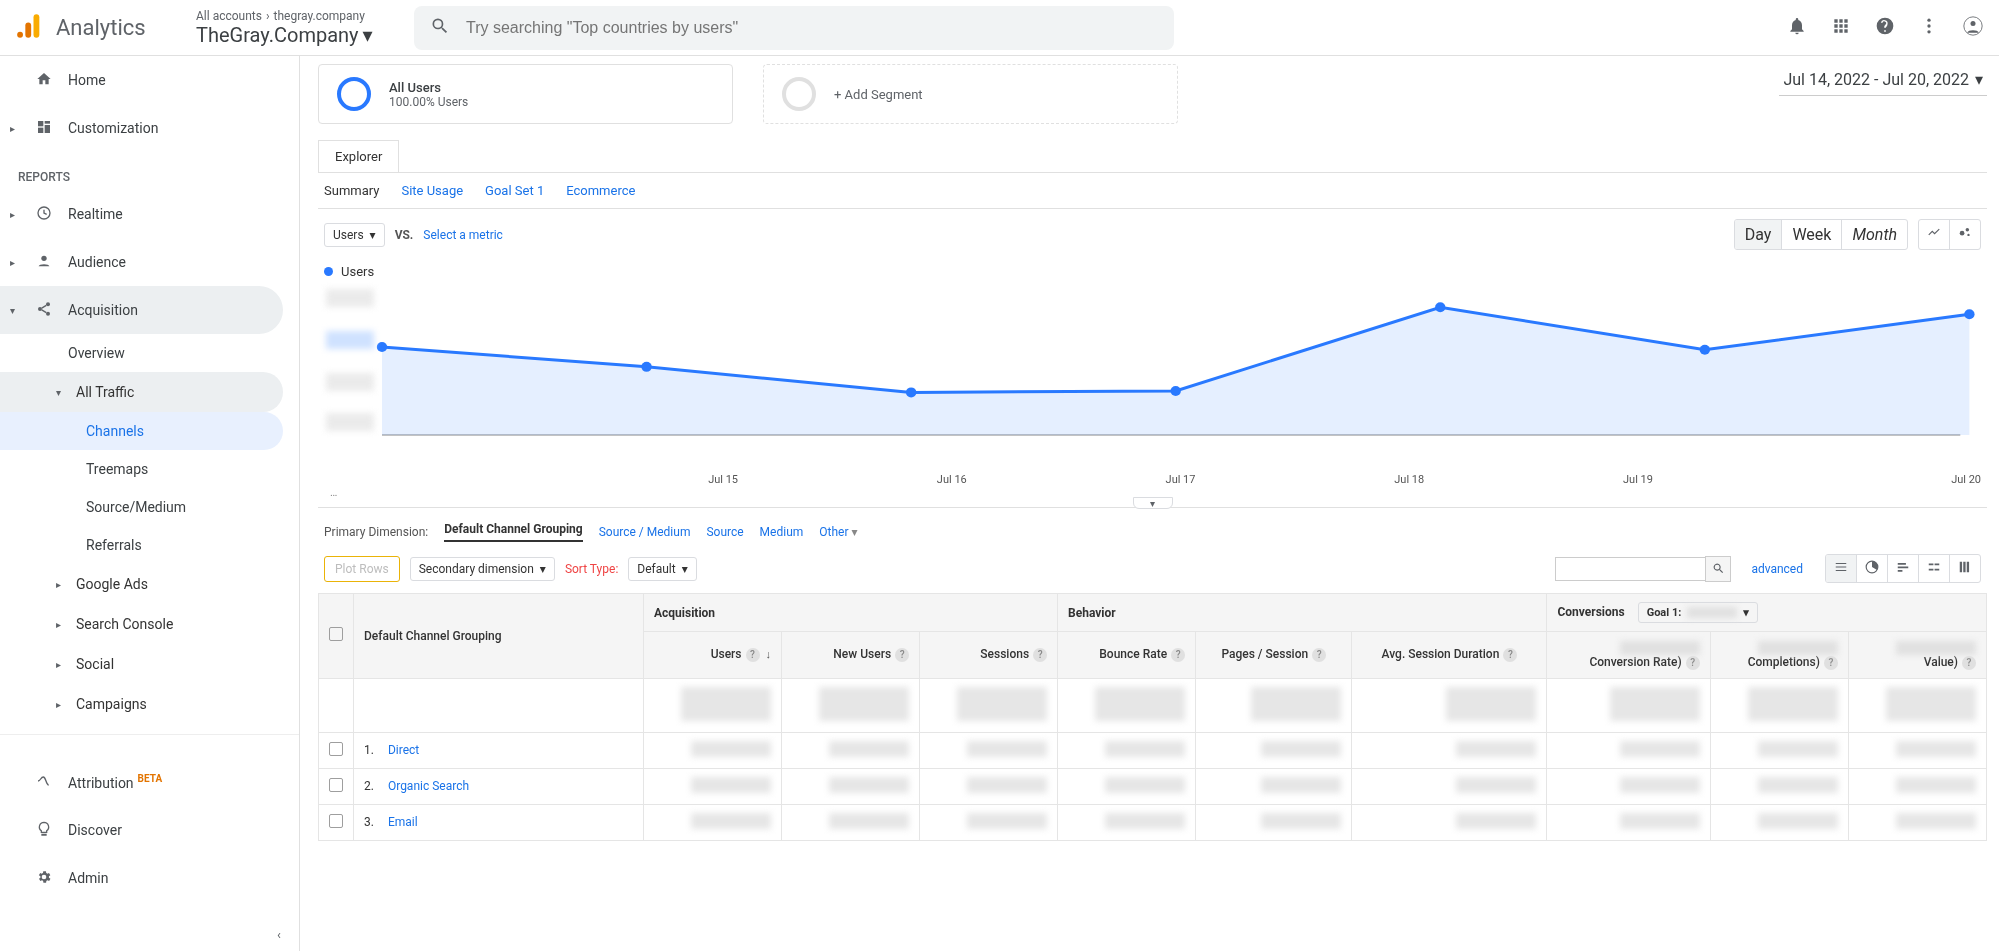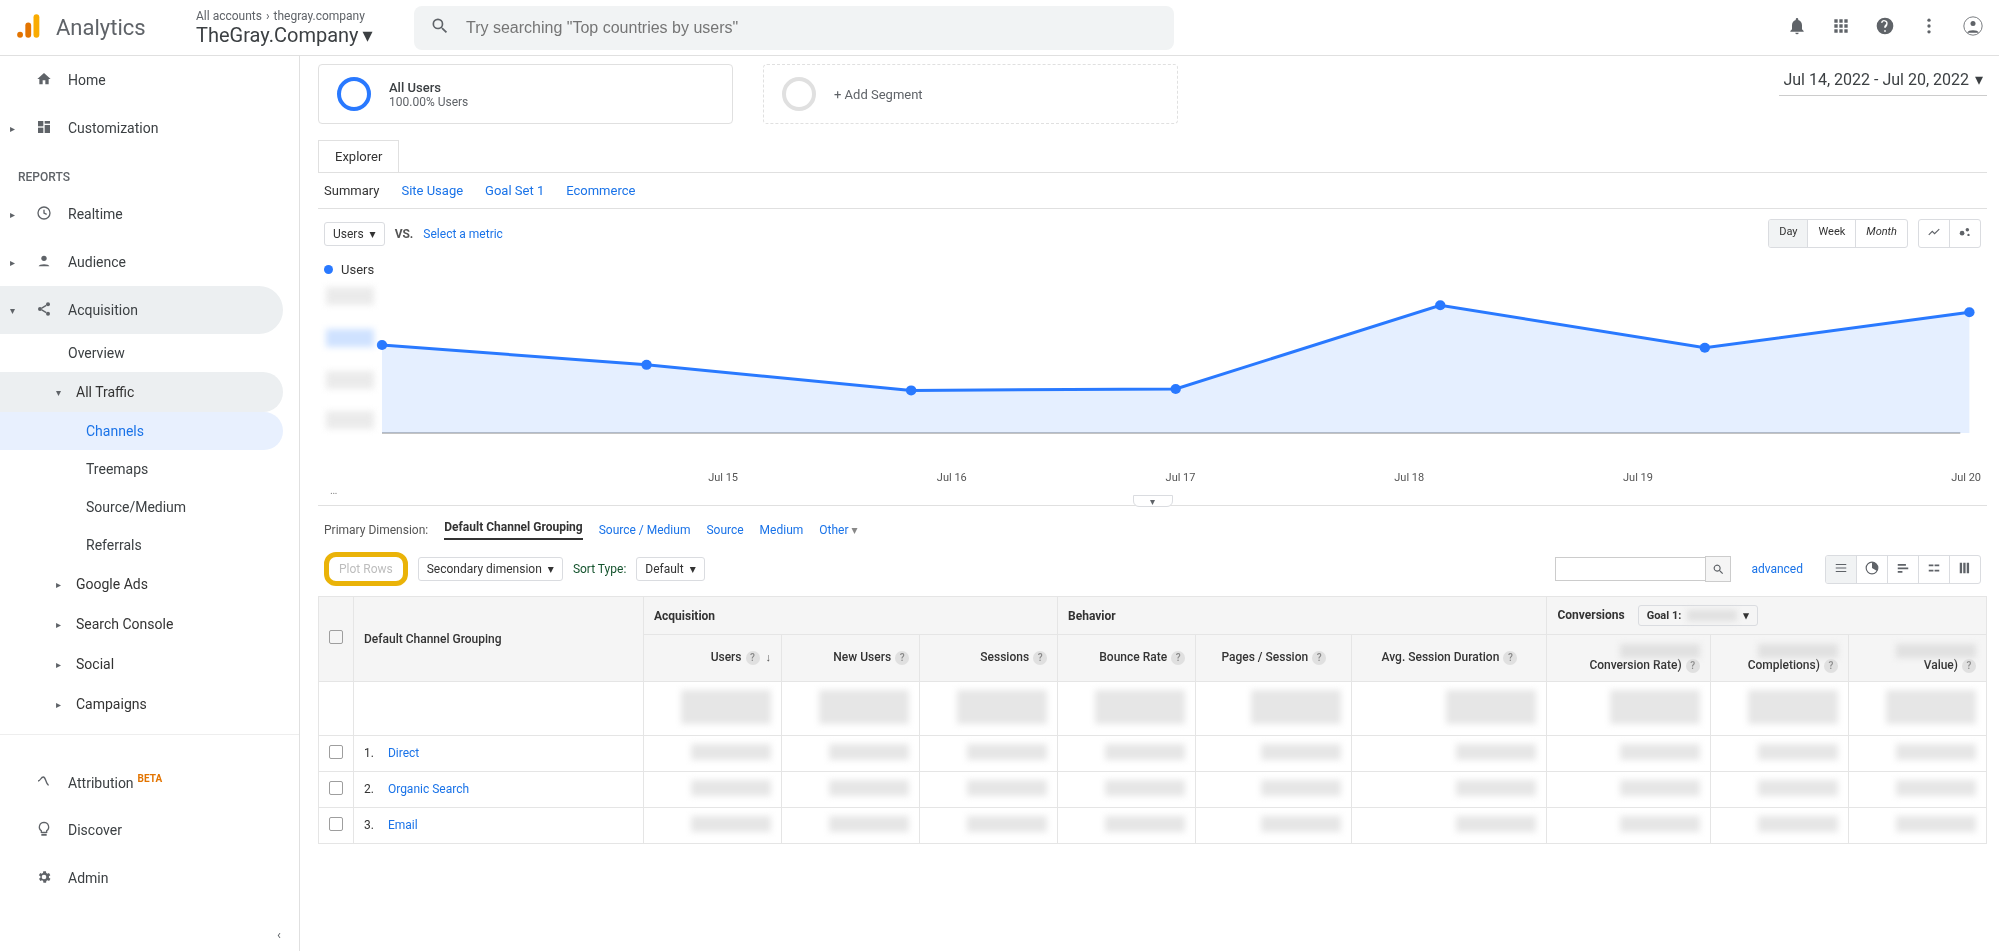--- a/index.html
+++ b/index.html
@@ -39,36 +39,36 @@
 .tabs { margin-top: 16px; border-bottom: 1px solid #e0e0e0; }
 .tab { display: inline-block; padding: 8px 16px; border: 1px solid #e0e0e0; border-bottom: 0; background: #fff; font-size: 13px; color: #333; }
 .subtabs { display: flex; gap: 22px; padding: 10px 6px; border-bottom: 1px solid #e0e0e0; font-size: 13px; }
 .subtabs .link { color: #1a73e8; cursor: pointer; }
 .subtabs .sel { color: #333; }
 .chart-ctrl { display: flex; align-items: center; padding: 10px 6px; font-size: 12px; gap: 10px; }
 .sel-pill { border: 1px solid #dadce0; border-radius: 3px; padding: 4px 8px; display: inline-flex; align-items: center; gap: 6px; cursor: pointer; }
 .link-s { color: #1a73e8; cursor: pointer; }
 .chart-right { margin-left: auto; display: flex; gap: 10px; }
 .period-group { display: flex; border: 1px solid #dadce0; border-radius: 3px; overflow: hidden; }
-.period-group > div { padding: 5px 10px; border-right: 1px solid #dadce0; cursor: pointer; font-size: 11px; }
+.period-group > div { padding: 5px 10px; border-right: 1px solid #dadce0; cursor: pointer; font-size: 16px; }
 .period-group > div:last-child { border-right: 0; font-style: italic; }
 .period-group .on { background: #f1f3f4; }
 .icon-group { display: flex; border: 1px solid #dadce0; border-radius: 3px; overflow: hidden; }
 .icon-group > div { padding: 5px 8px; border-right: 1px solid #dadce0; cursor: pointer; }
 .icon-group > div:last-child { border-right: 0; }
 .chart-legend { padding: 4px 6px; font-size: 13px; display: flex; align-items: center; gap: 8px; }
 .dot { width: 9px; height: 9px; border-radius: 50%; background: #2979ff; display: inline-block; }
 .chart { border-bottom: 1px solid #e0e0e0; padding: 0 6px 8px; position: relative; }
 .chart-handle { position: absolute; bottom: -2px; left: 50%; width: 40px; height: 12px; background: #fff; border: 1px solid #dadce0; border-radius: 0 0 6px 6px; transform: translateX(-50%); display: flex; align-items: center; justify-content: center; font-size: 10px; color: #5f6368; cursor: pointer; }
 .yblur { position: absolute; left: 2px; width: 48px; height: 18px; background: #e6e6e6; filter: blur(3px); opacity: 0.8; }
 .dim-row { display: flex; align-items: center; gap: 16px; padding: 14px 6px 8px; font-size: 12px; }
 .dim-row .lbl { color: #555; }
 .dim-row .sel { font-weight: 700; color: #333; border-bottom: 2px solid #333; padding-bottom: 4px; }
 .tblctrl { display: flex; align-items: center; gap: 10px; padding: 4px 6px 10px; font-size: 12px; }
-.btn-disabled { border: 5px solid #eab308; color: #bdbdbd; padding: 5px 10px; border-radius: 12px; }
+.btn-disabled { border: 1px solid #eab308; color: #bdbdbd; padding: 5px 10px; border-radius: 3px; }
 .srch-box { margin-left: auto; display: flex; align-items: center; }
 .srch-box input { width: 150px; height: 24px; border: 1px solid #ccc; border-right: 0; padding: 0 6px; }
 .srch-box .srch-btn { width: 26px; height: 26px; border: 1px solid #ccc; display: flex; align-items: center; justify-content: center; background: #f5f5f5; cursor: pointer; }
 .view-group { display: flex; border: 1px solid #dadce0; border-radius: 3px; overflow: hidden; margin-left: 12px; }
 .view-group > div { padding: 5px 8px; border-right: 1px solid #dadce0; cursor: pointer; }
 .view-group > div:last-child { border-right: 0; }
 table.data { width: 100%; border-collapse: collapse; font-size: 12px; }
 table.data th, table.data td { border: 1px solid #e5e5e5; padding: 8px 10px; text-align: left; }
 table.data thead th { background: #f5f5f5; font-weight: 500; color: #333; }
 table.data .grp-hdr { background: #f5f5f5; font-weight: 700; }
@@ -348,21 +348,21 @@
       <span class="link-s">Medium</span>
       <span class="link-s"><span>Other</span> <span style="color:#888">▾</span></span>
     </div>
 
     <div class="tblctrl">
       <span class="btn-disabled">Plot Rows</span>
       <span class="sel-pill">
           <span>Secondary dimension</span> 
           <span>▾</span>
         </span>
-      <span style="color:#14532d">Sort Type:</span>
+      <span style="color:#ef4444">Sort Type:</span>
       <span class="sel-pill">
           <span>Default</span> 
           <span>▾</span>
         </span>
 
       <div class="srch-box">
         <input type="text" style="">
         <div class="srch-btn">
             <svg width="13" height="13" viewBox="0 0 24 24">
               <path d="M15.5 14h-.79l-.28-.27A6.5 6.5 0 109.5 16c1.61 0 3.09-.59 4.23-1.57l.27.28v.79l5 5L20.49 19zM9.5 14A4.5 4.5 0 1114 9.5 4.5 4.5 0 019.5 14z" fill="#5f6368"></path>

